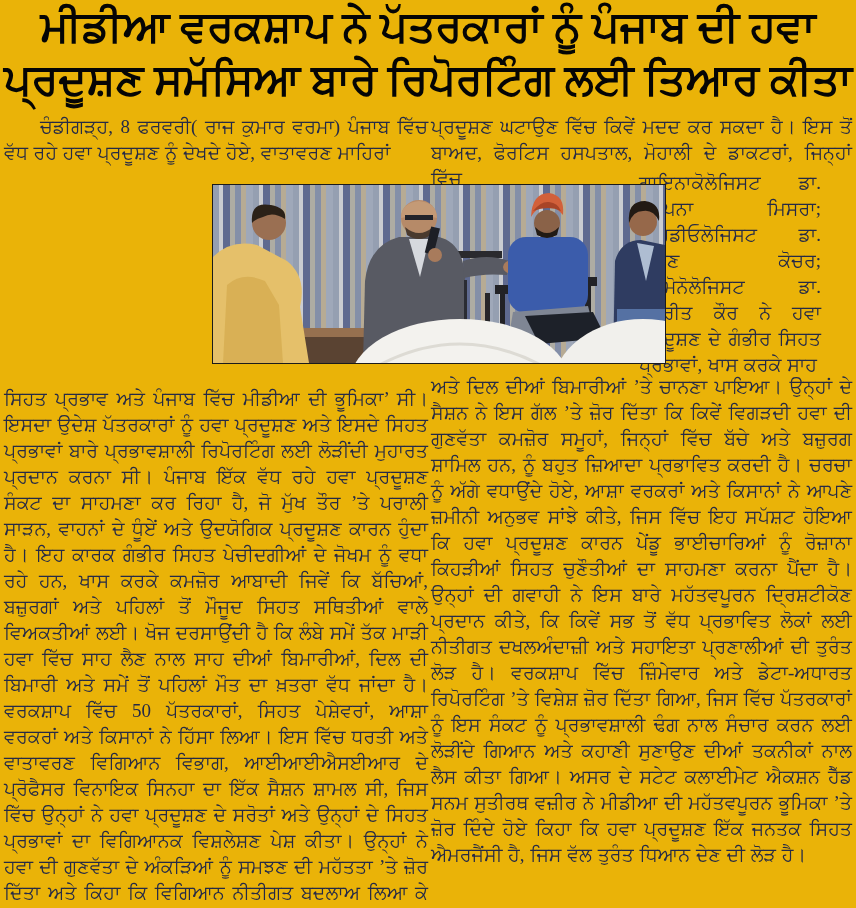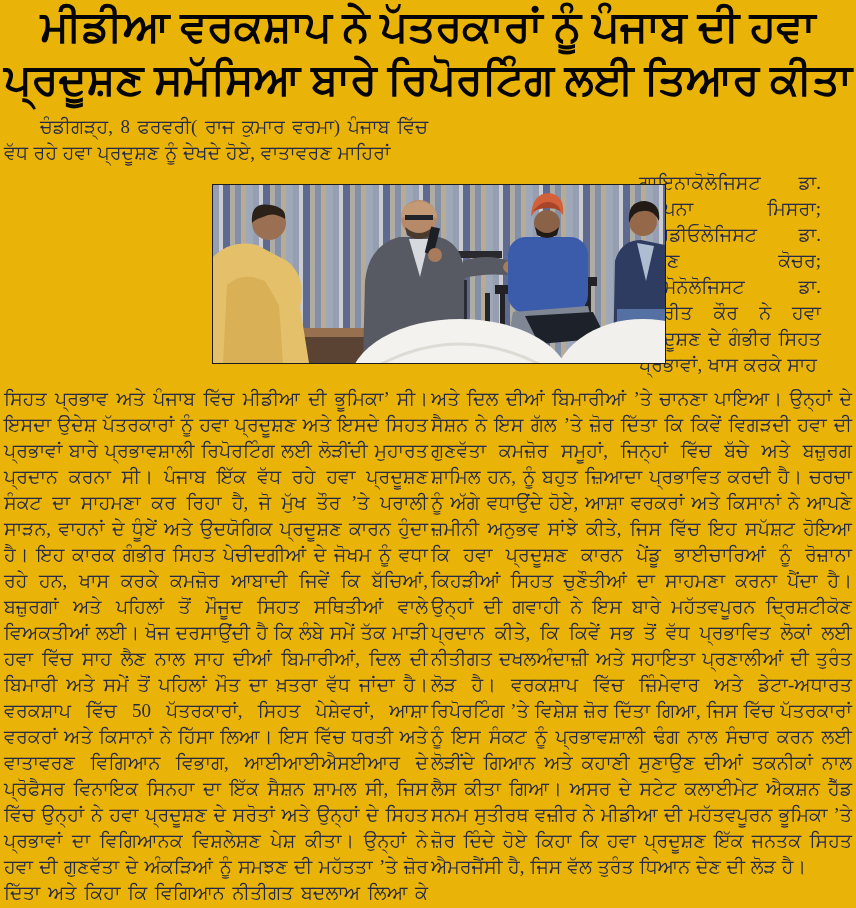--- a/index.html
+++ b/index.html
@@ -27,41 +27,42 @@
     font-size:19px;
     line-height:26px;
     color:#252a47;
     word-spacing:1px;
   }
   .seg-left-top{top:114px;left:4px;width:424px;text-indent:36px;}
   .seg-left-mid{top:170px;left:4px;width:202px;}
   .seg-left-bottom{top:386px;left:4px;width:424px;}
   .seg-right-top{top:114px;left:431px;width:421px;}
   .seg-right-mid{top:170px;left:639px;width:182px;}
-  .seg-right-bottom{top:386px;left:431px;width:421px;}
+  .seg-right-bottom{top:374px;left:431px;width:421px;}
   .photo{
     position:absolute;
     top:184px;left:212px;
     width:452px;height:178px;
     border:1px solid #1b1b1b;
     background:#9aa3b5;
     overflow:hidden;
   }
   .photo svg{display:block;width:452px;height:178px;}
 </style>
 </head>
 <body>
 
 <div class="page">
 
   <h1 class="headline">ਮੀਡੀਆ ਵਰਕਸ਼ਾਪ ਨੇ ਪੱਤਰਕਾਰਾਂ ਨੂੰ ਪੰਜਾਬ ਦੀ ਹਵਾ ਪ੍ਰਦੂਸ਼ਣ ਸਮੱਸਿਆ ਬਾਰੇ ਰਿਪੋਰਟਿੰਗ ਲਈ ਤਿਆਰ ਕੀਤਾ</h1>
 
   <div class="bodytext seg-left-top">ਚੰਡੀਗੜ੍ਹ, 8 ਫਰਵਰੀ( ਰਾਜ ਕੁਮਾਰ ਵਰਮਾ) ਪੰਜਾਬ ਵਿੱਚ ਵੱਧ ਰਹੇ ਹਵਾ ਪ੍ਰਦੂਸ਼ਣ ਨੂੰ ਦੇਖਦੇ ਹੋਏ, ਵਾਤਾਵਰਣ ਮਾਹਿਰਾਂ</div>
   <div class="bodytext seg-left-bottom">ਸਿਹਤ ਪ੍ਰਭਾਵ ਅਤੇ ਪੰਜਾਬ ਵਿੱਚ ਮੀਡੀਆ ਦੀ ਭੂਮਿਕਾ’ ਸੀ। ਇਸਦਾ ਉਦੇਸ਼ ਪੱਤਰਕਾਰਾਂ ਨੂੰ ਹਵਾ ਪ੍ਰਦੂਸ਼ਣ ਅਤੇ ਇਸਦੇ ਸਿਹਤ ਪ੍ਰਭਾਵਾਂ ਬਾਰੇ ਪ੍ਰਭਾਵਸ਼ਾਲੀ ਰਿਪੋਰਟਿੰਗ ਲਈ ਲੋੜੀਂਦੀ ਮੁਹਾਰਤ ਪ੍ਰਦਾਨ ਕਰਨਾ ਸੀ। ਪੰਜਾਬ ਇੱਕ ਵੱਧ ਰਹੇ ਹਵਾ ਪ੍ਰਦੂਸ਼ਣ ਸੰਕਟ ਦਾ ਸਾਹਮਣਾ ਕਰ ਰਿਹਾ ਹੈ, ਜੋ ਮੁੱਖ ਤੌਰ ’ਤੇ ਪਰਾਲੀ ਸਾੜਨ, ਵਾਹਨਾਂ ਦੇ ਧੂੰਏਂ ਅਤੇ ਉਦਯੋਗਿਕ ਪ੍ਰਦੂਸ਼ਣ ਕਾਰਨ ਹੁੰਦਾ ਹੈ। ਇਹ ਕਾਰਕ ਗੰਭੀਰ ਸਿਹਤ ਪੇਚੀਦਗੀਆਂ ਦੇ ਜੋਖਮ ਨੂੰ ਵਧਾ ਰਹੇ ਹਨ, ਖਾਸ ਕਰਕੇ ਕਮਜ਼ੋਰ ਆਬਾਦੀ ਜਿਵੇਂ ਕਿ ਬੱਚਿਆਂ, ਬਜ਼ੁਰਗਾਂ ਅਤੇ ਪਹਿਲਾਂ ਤੋਂ ਮੌਜੂਦ ਸਿਹਤ ਸਥਿਤੀਆਂ ਵਾਲੇ ਵਿਅਕਤੀਆਂ ਲਈ। ਖੋਜ ਦਰਸਾਉਂਦੀ ਹੈ ਕਿ ਲੰਬੇ ਸਮੇਂ ਤੱਕ ਮਾੜੀ ਹਵਾ ਵਿੱਚ ਸਾਹ ਲੈਣ ਨਾਲ ਸਾਹ ਦੀਆਂ ਬਿਮਾਰੀਆਂ, ਦਿਲ ਦੀ ਬਿਮਾਰੀ ਅਤੇ ਸਮੇਂ ਤੋਂ ਪਹਿਲਾਂ ਮੌਤ ਦਾ ਖ਼ਤਰਾ ਵੱਧ ਜਾਂਦਾ ਹੈ। ਵਰਕਸ਼ਾਪ ਵਿੱਚ 50 ਪੱਤਰਕਾਰਾਂ, ਸਿਹਤ ਪੇਸ਼ੇਵਰਾਂ, ਆਸ਼ਾ ਵਰਕਰਾਂ ਅਤੇ ਕਿਸਾਨਾਂ ਨੇ ਹਿੱਸਾ ਲਿਆ। ਇਸ ਵਿੱਚ ਧਰਤੀ ਅਤੇ ਵਾਤਾਵਰਣ ਵਿਗਿਆਨ ਵਿਭਾਗ, ਆਈਆਈਐਸਈਆਰ ਦੇ ਪ੍ਰੋਫੈਸਰ ਵਿਨਾਇਕ ਸਿਨਹਾ ਦਾ ਇੱਕ ਸੈਸ਼ਨ ਸ਼ਾਮਲ ਸੀ, ਜਿਸ ਵਿੱਚ ਉਨ੍ਹਾਂ ਨੇ ਹਵਾ ਪ੍ਰਦੂਸ਼ਣ ਦੇ ਸਰੋਤਾਂ ਅਤੇ ਉਨ੍ਹਾਂ ਦੇ ਸਿਹਤ ਪ੍ਰਭਾਵਾਂ ਦਾ ਵਿਗਿਆਨਕ ਵਿਸ਼ਲੇਸ਼ਣ ਪੇਸ਼ ਕੀਤਾ। ਉਨ੍ਹਾਂ ਨੇ ਹਵਾ ਦੀ ਗੁਣਵੱਤਾ ਦੇ ਅੰਕੜਿਆਂ ਨੂੰ ਸਮਝਣ ਦੀ ਮਹੱਤਤਾ ’ਤੇ ਜ਼ੋਰ ਦਿੱਤਾ ਅਤੇ ਕਿਹਾ ਕਿ ਵਿਗਿਆਨ ਨੀਤੀਗਤ ਬਦਲਾਅ ਲਿਆ ਕੇ ਪੰਜਾਬ ਵਿੱਚ</div>
 
+  <div class="bodytext seg-right-top">ਪ੍ਰਦੂਸ਼ਣ ਘਟਾਉਣ ਵਿੱਚ ਕਿਵੇਂ ਮਦਦ ਕਰ ਸਕਦਾ ਹੈ। ਇਸ ਤੋਂ ਬਾਅਦ, ਫੋਰਟਿਸ ਹਸਪਤਾਲ, ਮੋਹਾਲੀ ਦੇ ਡਾਕਟਰਾਂ, ਜਿਨ੍ਹਾਂ ਵਿੱਚ</div>
   <div class="bodytext seg-right-mid">ਗਾਇਨਾਕੋਲੋਜਿਸਟ ਡਾ. ਸਵਪਨਾ ਮਿਸਰਾ; ਕਾਰਡੀਓਲੋਜਿਸਟ ਡਾ. ਅਰੁਣ ਕੋਚਰ; ਪਲਮੋਨੋਲੋਜਿਸਟ ਡਾ. ਨਵਰੀਤ ਕੌਰ ਨੇ ਹਵਾ ਪ੍ਰਦੂਸ਼ਣ ਦੇ ਗੰਭੀਰ ਸਿਹਤ ਪ੍ਰਭਾਵਾਂ, ਖਾਸ ਕਰਕੇ ਸਾਹ</div>
   <div class="bodytext seg-right-bottom">ਅਤੇ ਦਿਲ ਦੀਆਂ ਬਿਮਾਰੀਆਂ ’ਤੇ ਚਾਨਣਾ ਪਾਇਆ। ਉਨ੍ਹਾਂ ਦੇ ਸੈਸ਼ਨ ਨੇ ਇਸ ਗੱਲ ’ਤੇ ਜ਼ੋਰ ਦਿੱਤਾ ਕਿ ਕਿਵੇਂ ਵਿਗੜਦੀ ਹਵਾ ਦੀ ਗੁਣਵੱਤਾ ਕਮਜ਼ੋਰ ਸਮੂਹਾਂ, ਜਿਨ੍ਹਾਂ ਵਿੱਚ ਬੱਚੇ ਅਤੇ ਬਜ਼ੁਰਗ ਸ਼ਾਮਿਲ ਹਨ, ਨੂੰ ਬਹੁਤ ਜ਼ਿਆਦਾ ਪ੍ਰਭਾਵਿਤ ਕਰਦੀ ਹੈ। ਚਰਚਾ ਨੂੰ ਅੱਗੇ ਵਧਾਉਂਦੇ ਹੋਏ, ਆਸ਼ਾ ਵਰਕਰਾਂ ਅਤੇ ਕਿਸਾਨਾਂ ਨੇ ਆਪਣੇ ਜ਼ਮੀਨੀ ਅਨੁਭਵ ਸਾਂਝੇ ਕੀਤੇ, ਜਿਸ ਵਿੱਚ ਇਹ ਸਪੱਸ਼ਟ ਹੋਇਆ ਕਿ ਹਵਾ ਪ੍ਰਦੂਸ਼ਣ ਕਾਰਨ ਪੇਂਡੂ ਭਾਈਚਾਰਿਆਂ ਨੂੰ ਰੋਜ਼ਾਨਾ ਕਿਹੜੀਆਂ ਸਿਹਤ ਚੁਣੌਤੀਆਂ ਦਾ ਸਾਹਮਣਾ ਕਰਨਾ ਪੈਂਦਾ ਹੈ। ਉਨ੍ਹਾਂ ਦੀ ਗਵਾਹੀ ਨੇ ਇਸ ਬਾਰੇ ਮਹੱਤਵਪੂਰਨ ਦ੍ਰਿਸ਼ਟੀਕੋਣ ਪ੍ਰਦਾਨ ਕੀਤੇ, ਕਿ ਕਿਵੇਂ ਸਭ ਤੋਂ ਵੱਧ ਪ੍ਰਭਾਵਿਤ ਲੋਕਾਂ ਲਈ ਨੀਤੀਗਤ ਦਖਲਅੰਦਾਜ਼ੀ ਅਤੇ ਸਹਾਇਤਾ ਪ੍ਰਣਾਲੀਆਂ ਦੀ ਤੁਰੰਤ ਲੋੜ ਹੈ। ਵਰਕਸ਼ਾਪ ਵਿੱਚ ਜ਼ਿੰਮੇਵਾਰ ਅਤੇ ਡੇਟਾ-ਅਧਾਰਤ ਰਿਪੋਰਟਿੰਗ ’ਤੇ ਵਿਸ਼ੇਸ਼ ਜ਼ੋਰ ਦਿੱਤਾ ਗਿਆ, ਜਿਸ ਵਿੱਚ ਪੱਤਰਕਾਰਾਂ ਨੂੰ ਇਸ ਸੰਕਟ ਨੂੰ ਪ੍ਰਭਾਵਸ਼ਾਲੀ ਢੰਗ ਨਾਲ ਸੰਚਾਰ ਕਰਨ ਲਈ ਲੋੜੀਂਦੇ ਗਿਆਨ ਅਤੇ ਕਹਾਣੀ ਸੁਣਾਉਣ ਦੀਆਂ ਤਕਨੀਕਾਂ ਨਾਲ ਲੈਸ ਕੀਤਾ ਗਿਆ। ਅਸਰ ਦੇ ਸਟੇਟ ਕਲਾਈਮੇਟ ਐਕਸ਼ਨ ਹੈੱਡ ਸਨਮ ਸੁਤੀਰਥ ਵਜ਼ੀਰ ਨੇ ਮੀਡੀਆ ਦੀ ਮਹੱਤਵਪੂਰਨ ਭੂਮਿਕਾ ’ਤੇ ਜ਼ੋਰ ਦਿੰਦੇ ਹੋਏ ਕਿਹਾ ਕਿ ਹਵਾ ਪ੍ਰਦੂਸ਼ਣ ਇੱਕ ਜਨਤਕ ਸਿਹਤ ਐਮਰਜੈਂਸੀ ਹੈ, ਜਿਸ ਵੱਲ ਤੁਰੰਤ ਧਿਆਨ ਦੇਣ ਦੀ ਲੋੜ ਹੈ।</div>
 
   <div class="photo">
     <svg viewBox="0 0 452 178" preserveAspectRatio="none">
       <defs>
         <pattern id="stripes" x="0" y="0" width="40" height="178" patternUnits="userSpaceOnUse">
           <rect x="0" y="0" width="6" height="178" fill="#8f99ad"></rect>
           <rect x="6" y="0" width="4" height="178" fill="#c7c9cf"></rect>
           <rect x="10" y="0" width="7" height="178" fill="#55618a"></rect>

